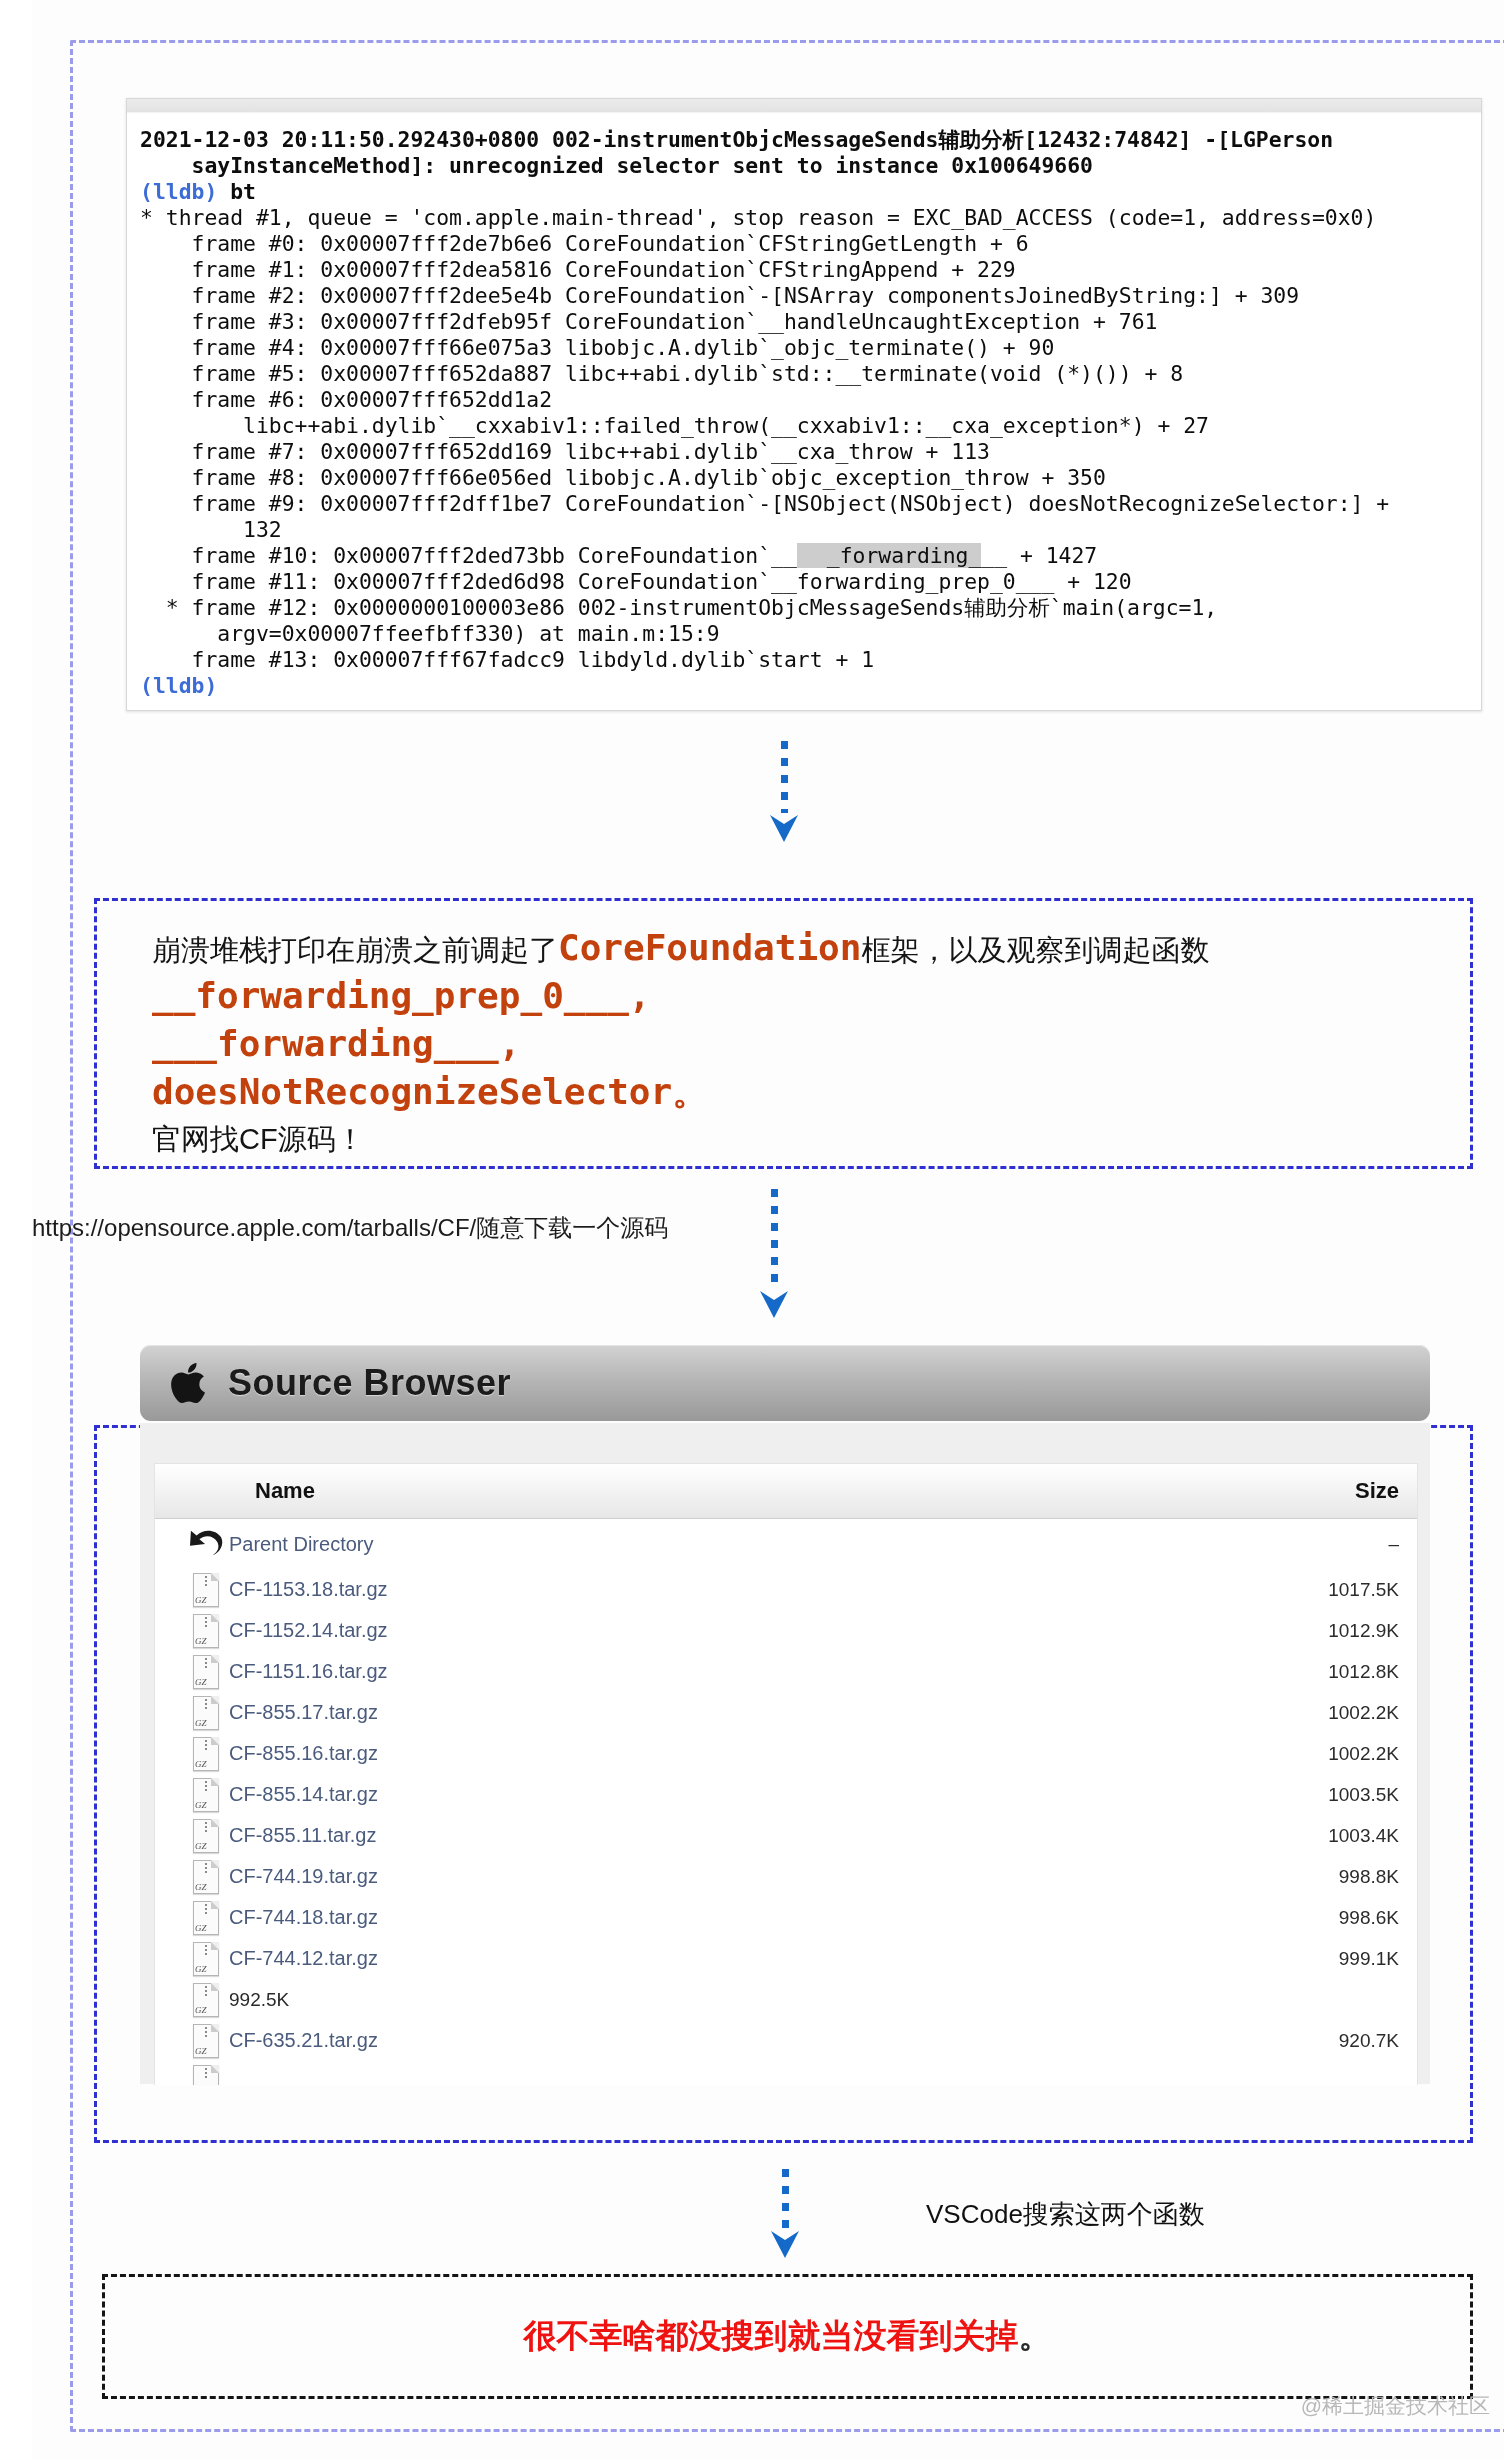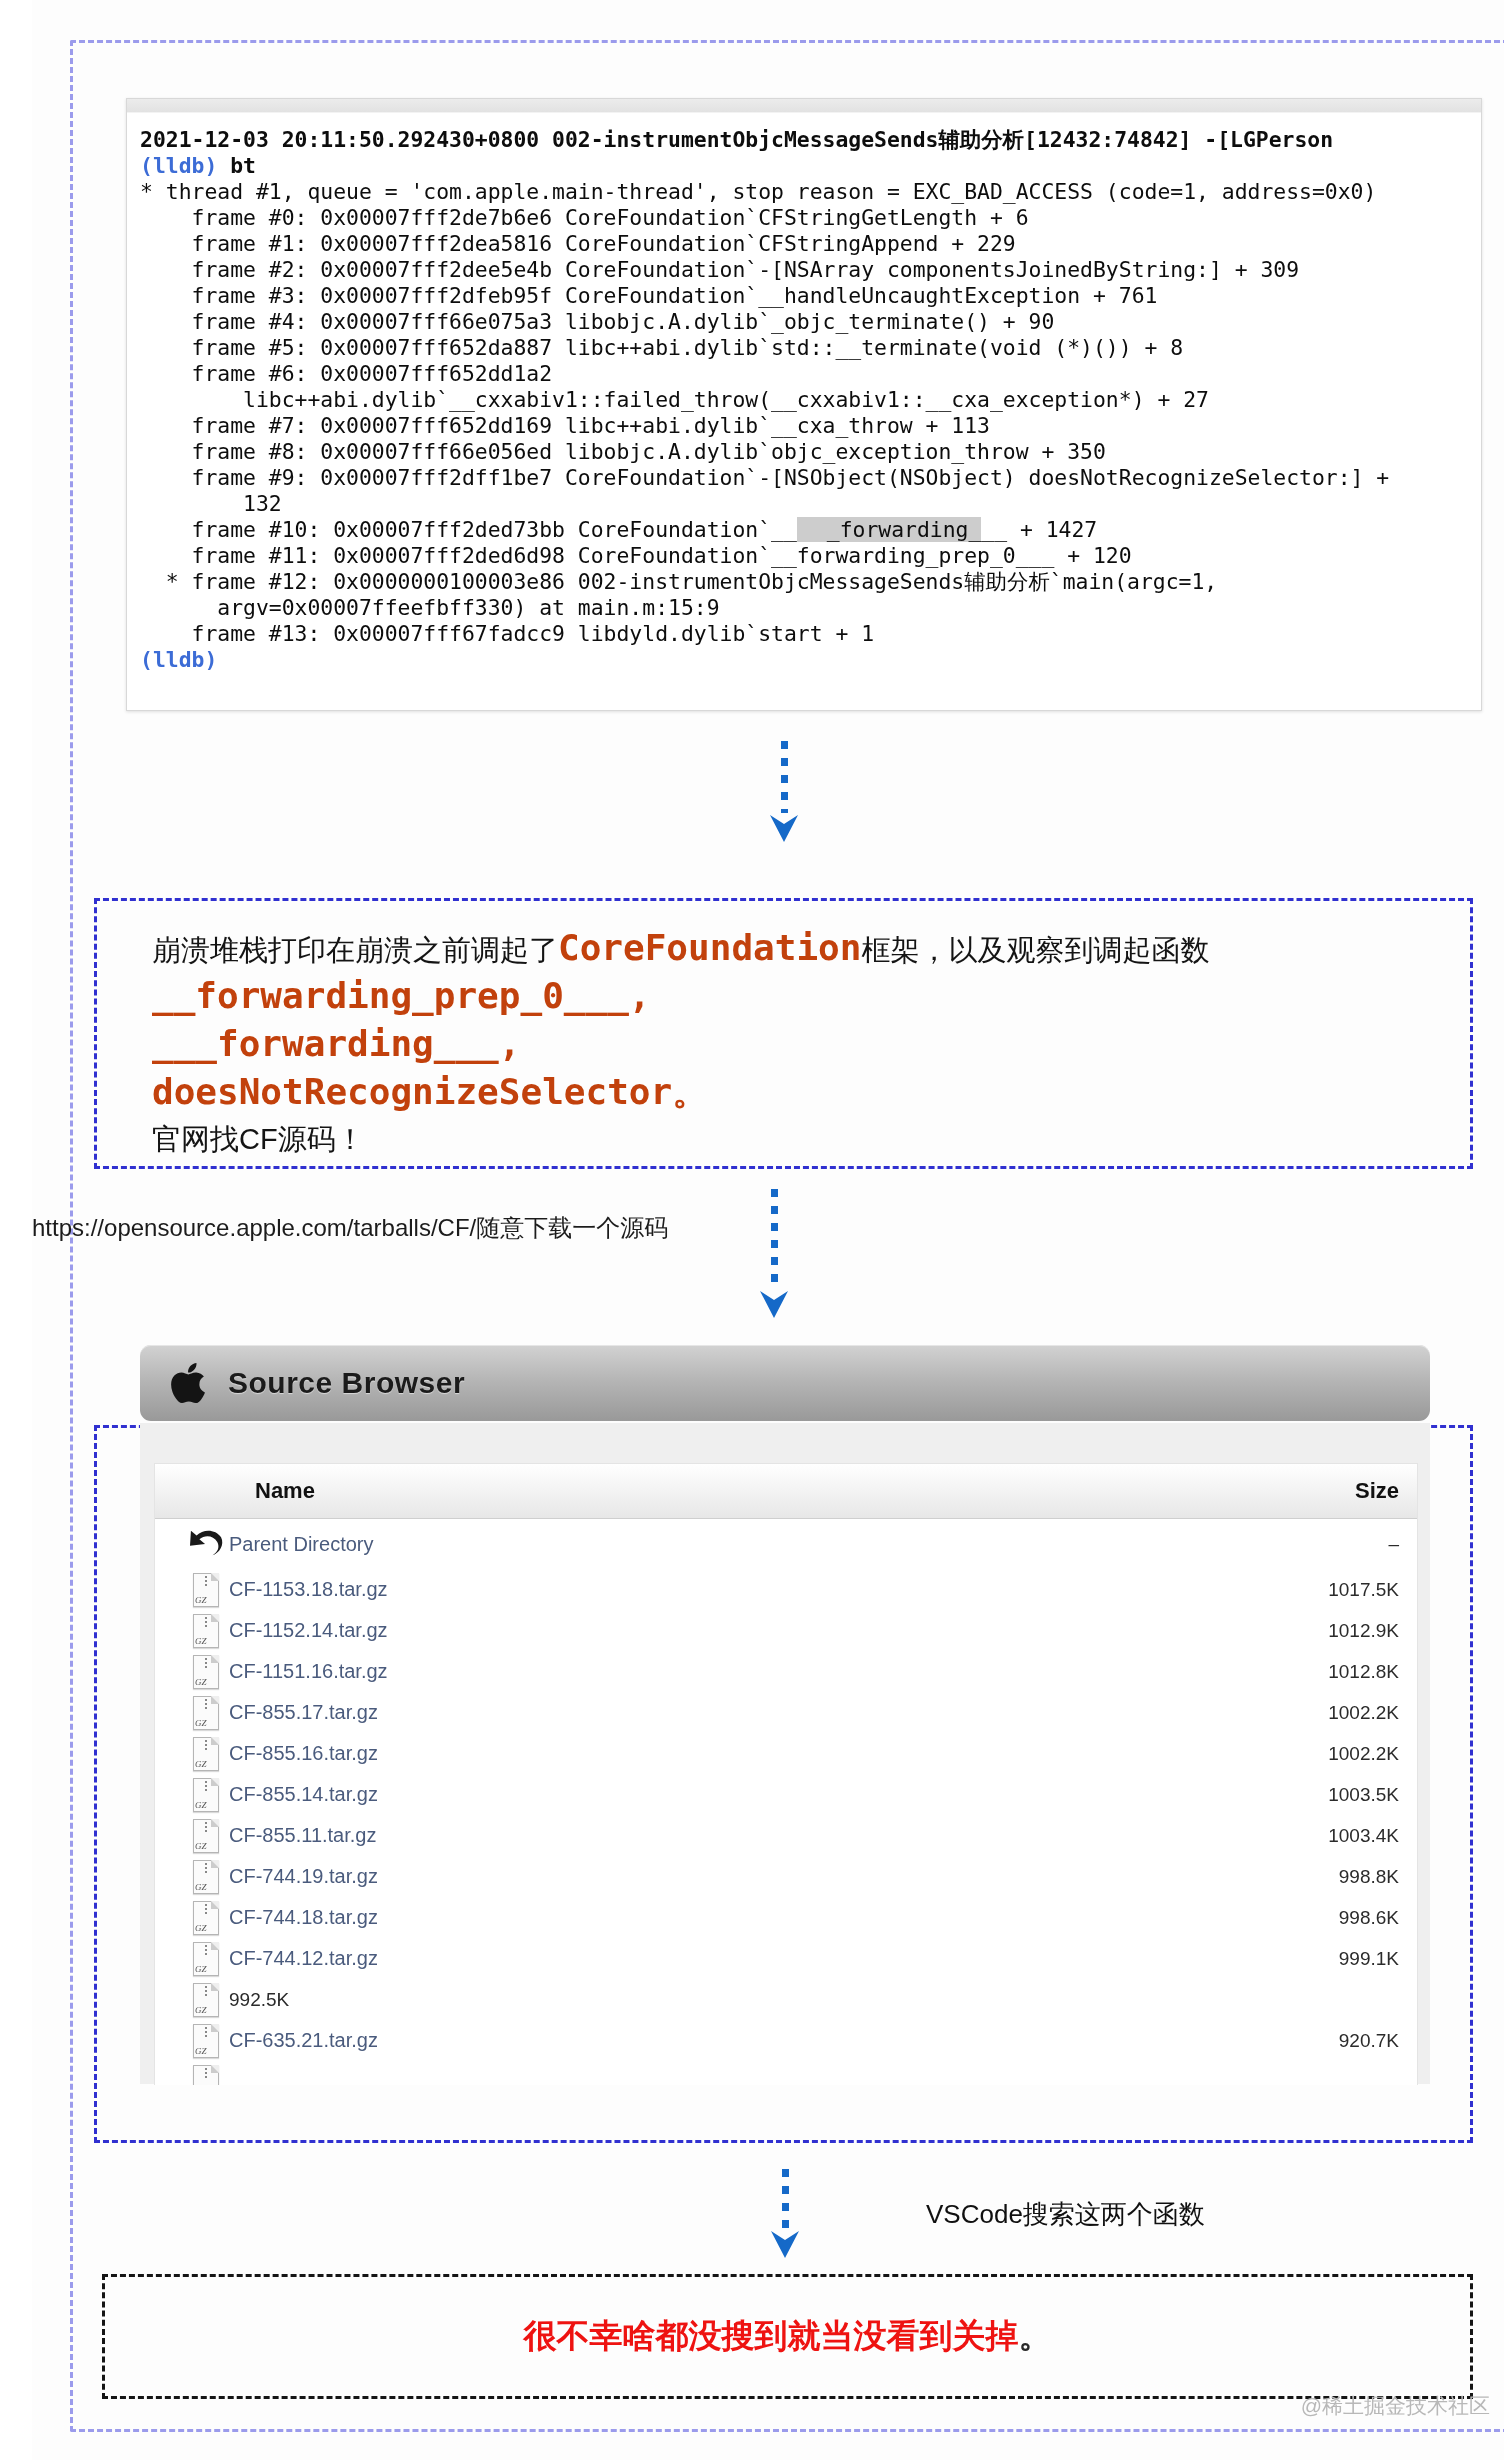--- a/index.html
+++ b/index.html
@@ -48,21 +48,21 @@
   
   .browser-frame{position:absolute;left:62px;top:1425px;width:1379px;height:718px;
     border:3px dashed #3030d0;box-sizing:border-box;}
 
   
   .browser{position:absolute;left:108px;top:1345px;width:1290px;z-index:2;}
   .browser-bar{height:76px;border-radius:11px;display:flex;align-items:center;padding-left:28px;
     background:linear-gradient(180deg,#d2d2d2 0%,#b6b6b6 45%,#999999 100%);
     box-shadow:inset 0 1px 0 #e6e6e6;box-sizing:border-box;}
   .browser-bar .apple-logo{margin-right:20px;}
-  .browser-title{font-size:30px;font-weight:bold;color:#1b1b1b;
+  .browser-title{font-size:36px;font-weight:bold;color:#1b1b1b;
     text-shadow:0 1px 1px rgba(255,255,255,.55);letter-spacing:0.5px;}
   .browser-body{margin-top:2px;background:#efefef;height:661px;padding:40px 12px 0 14px;
     box-sizing:border-box;}
   .files-panel{background:#ffffff;height:100%;overflow:hidden;border:1px solid #e4e4e4;
     border-bottom:none;}
   .files-header{height:54px;display:flex;align-items:center;justify-content:space-between;
     background:linear-gradient(#ffffff,#e7e7e7);border-bottom:1px solid #cfcfcf;
     font-size:22px;font-weight:bold;color:#111;}
   .files-header .col-name{padding-left:100px;}
   .files-header .col-size{padding-right:18px;}
@@ -96,20 +96,21 @@
 <body>
 
 <div class="page">
 
   <div class="outer-frame"></div>
 
   <div class="terminal">
     <div class="terminal-titlebar"></div>
     <div class="terminal-body" id="terminal-body">
         <div class="term-line"><span class="seg-b">2021-12-03 20:11:50.292430+0800 002-instrumentObjcMessageSends辅助分析[12432:74842] -[LGPerson</span></div>
+        <div class="term-line"><span class="seg-b">    sayInstanceMethod]: unrecognized selector sent to instance 0x100649660</span></div>
         <div class="term-line"><span class="seg-p">(lldb)</span><span class="seg-b"> bt</span></div>
         <div class="term-line"><span class="seg-n">* thread #1, queue = 'com.apple.main-thread', stop reason = EXC_BAD_ACCESS (code=1, address=0x0)</span></div>
         <div class="term-line"><span class="seg-n">    frame #0: 0x00007fff2de7b6e6 CoreFoundation`CFStringGetLength + 6</span></div>
         <div class="term-line"><span class="seg-n">    frame #1: 0x00007fff2dea5816 CoreFoundation`CFStringAppend + 229</span></div>
         <div class="term-line"><span class="seg-n">    frame #2: 0x00007fff2dee5e4b CoreFoundation`-[NSArray componentsJoinedByString:] + 309</span></div>
         <div class="term-line"><span class="seg-n">    frame #3: 0x00007fff2dfeb95f CoreFoundation`__handleUncaughtException + 761</span></div>
         <div class="term-line"><span class="seg-n">    frame #4: 0x00007fff66e075a3 libobjc.A.dylib`_objc_terminate() + 90</span></div>
         <div class="term-line"><span class="seg-n">    frame #5: 0x00007fff652da887 libc++abi.dylib`std::__terminate(void (*)()) + 8</span></div>
         <div class="term-line"><span class="seg-n">    frame #6: 0x00007fff652dd1a2</span></div>
         <div class="term-line"><span class="seg-n">        libc++abi.dylib`__cxxabiv1::failed_throw(__cxxabiv1::__cxa_exception*) + 27</span></div>

